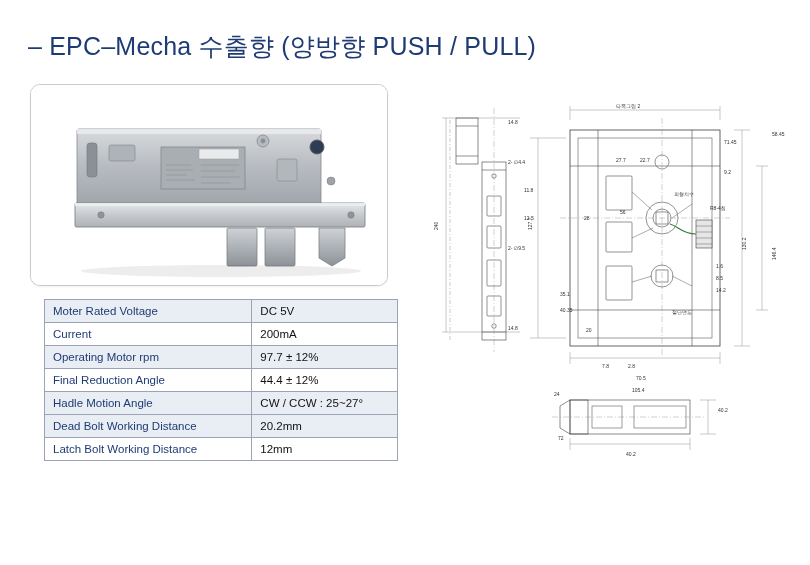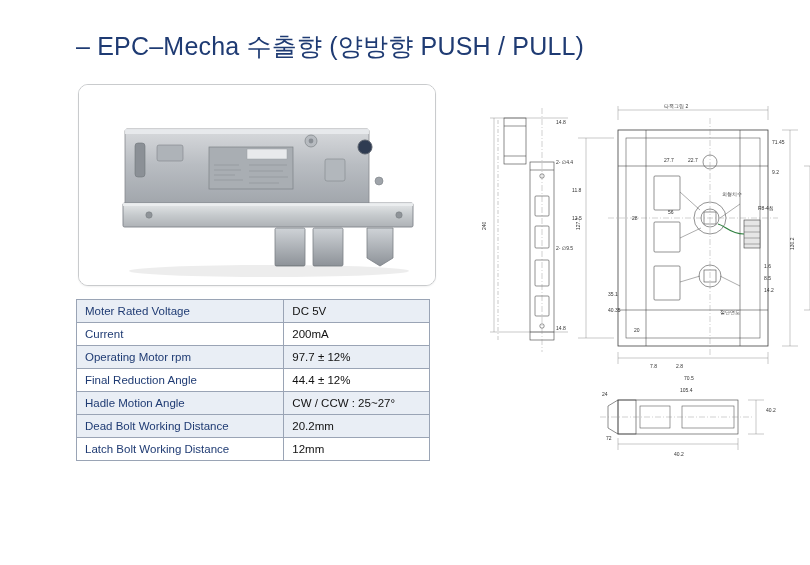--- a/index.html
+++ b/index.html
@@ -11,21 +11,20 @@
     height: 565px;
     background: #ffffff;
     font-family: "Liberation Sans", sans-serif;
     overflow: hidden;
     position: relative;
   }
   .page {
     position: relative;
     width: 724px;
     height: 565px;
-    margin-left: 48px;
   }
 
   
   .title {
     position: absolute;
     left: 28px;
     top: 30px;
     font-size: 25px;
     color: #1f3b73;
     letter-spacing: 0.2px;
@@ -46,21 +45,21 @@
     overflow: hidden;
   }
   .photo-inner {
     position: absolute;
     left: 0; top: 0; right: 0; bottom: 0;
   }
 
   
   .spec-table {
     position: absolute;
-    left: 28px;
+    left: 44px;
     top: 299px;
     width: 354px;
     border-collapse: collapse;
     font-size: 11.5px;
   }
   .spec-table td {
     border: 1px solid #9aa4b5;
     height: 22px;
     padding: 0 8px;
     vertical-align: middle;

